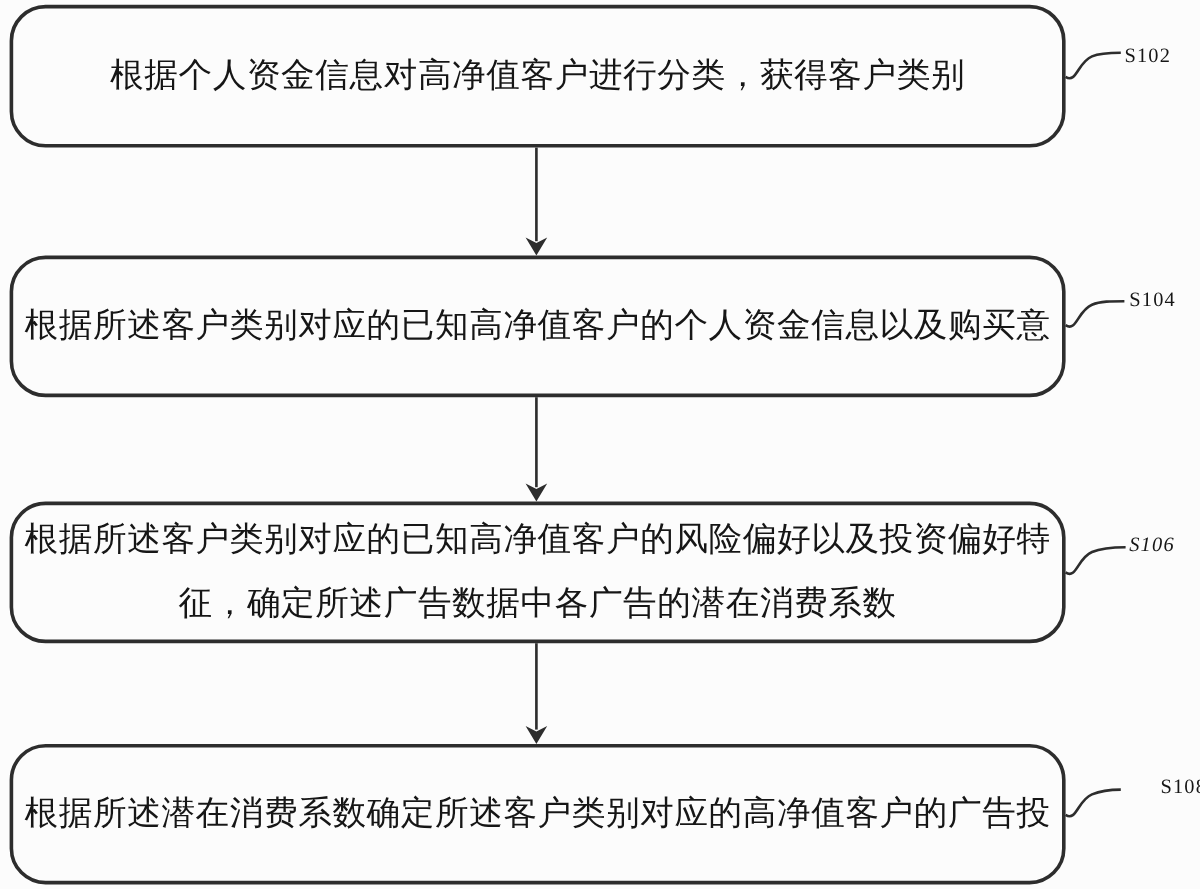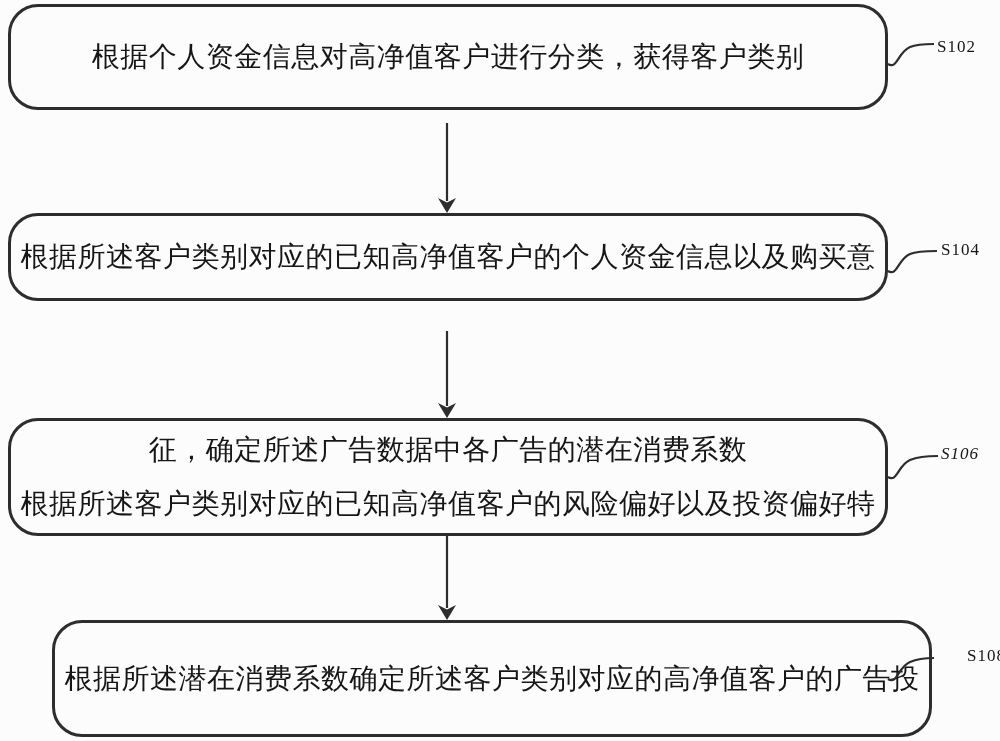--- a/index.html
+++ b/index.html
@@ -28,24 +28,24 @@
     flex-direction: column;
     justify-content: center;
     align-items: center;
     text-align: center;
     font-size: 28px;
     line-height: 54px;
     color: var(--text-color, #161616);
     letter-spacing: 0.5px;
     padding: 0 14px;
   }
-  #box-s102 { top: 4px;   height: 106px; }
-  #box-s104 { top: 213px; height: 88px; }
+  #box-s102 { top: 4px;   height: 119px; }
+  #box-s104 { top: 213px; height: 118px; }
   #box-s106 { top: 418px; height: 118px; }
-  #box-s108 { top: 620px; height: 117px; margin-left: 44px; }
+  #box-s108 { top: 620px; height: 117px; }
   .step-line { white-space: nowrap; }
   .step-label {
     position: absolute;
     font-size: 17px;
     line-height: 28px;
     color: var(--text-color, #161616);
     letter-spacing: 1px;
     white-space: nowrap;
   }
   #label-s102 { left: 937px; top: 33px;  }
@@ -76,22 +76,22 @@
 
   <div class="step-box" id="box-s102">
     <div class="step-line">根据个人资金信息对高净值客户进行分类，获得客户类别</div>
   </div>
 
   <div class="step-box" id="box-s104">
     <div class="step-line">根据所述客户类别对应的已知高净值客户的个人资金信息以及购买意</div>
   </div>
 
   <div class="step-box" id="box-s106">
+    <div class="step-line">根据所述客户类别对应的已知高净值客户的风险偏好以及投资偏好特</div>
     <div class="step-line">征，确定所述广告数据中各广告的潜在消费系数</div>
-    <div class="step-line">根据所述客户类别对应的已知高净值客户的风险偏好以及投资偏好特</div>
   </div>
 
   <div class="step-box" id="box-s108">
     <div class="step-line">根据所述潜在消费系数确定所述客户类别对应的高净值客户的广告投</div>
   </div>
 
   <svg id="connector-layer" viewBox="0 0 1000 741" xmlns="http://www.w3.org/2000/svg">
 
     <g>
       <line class="stroke" x1="447" y1="123" x2="447" y2="201"></line>

